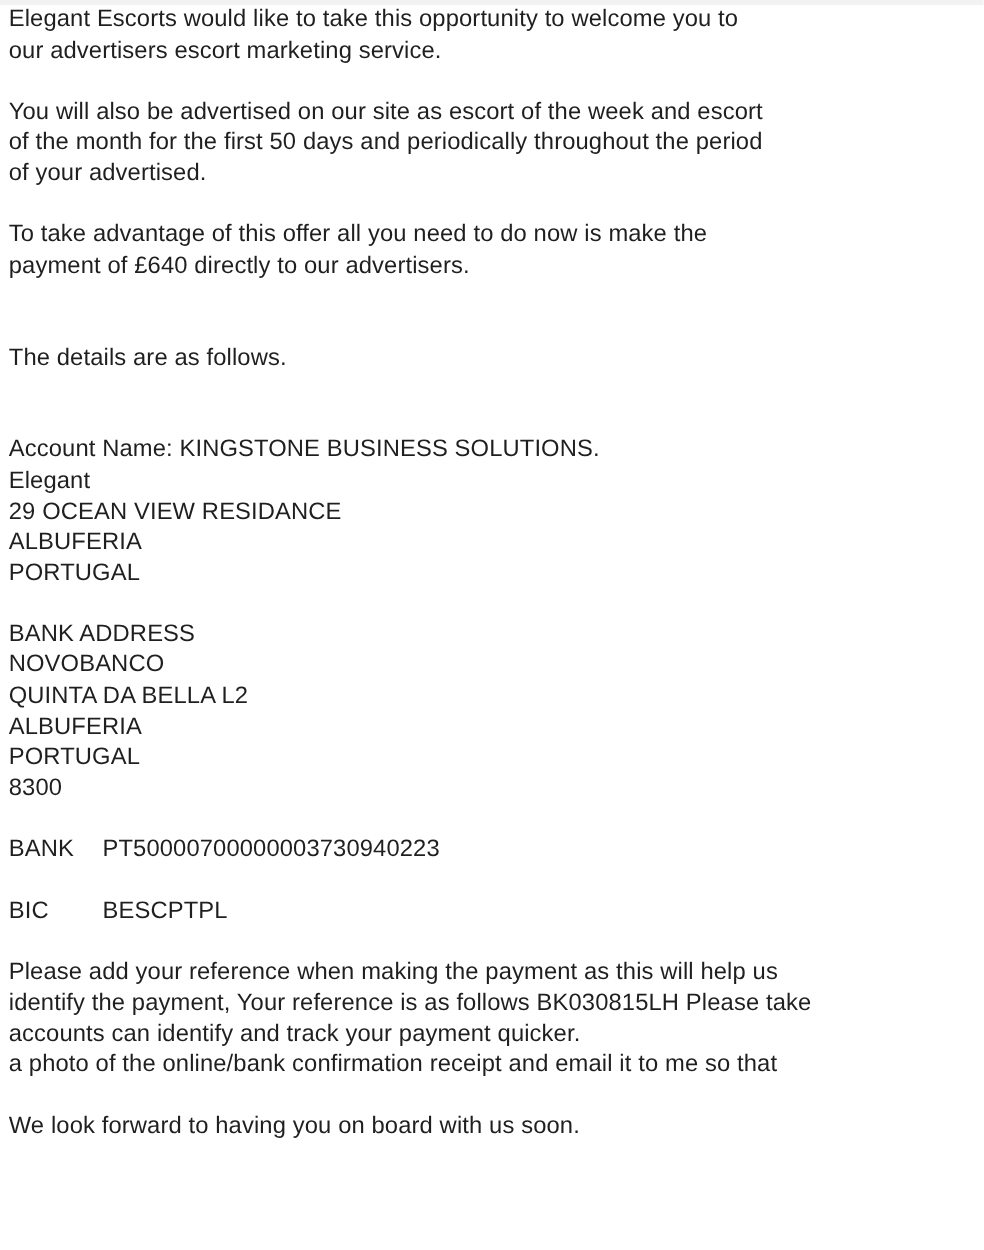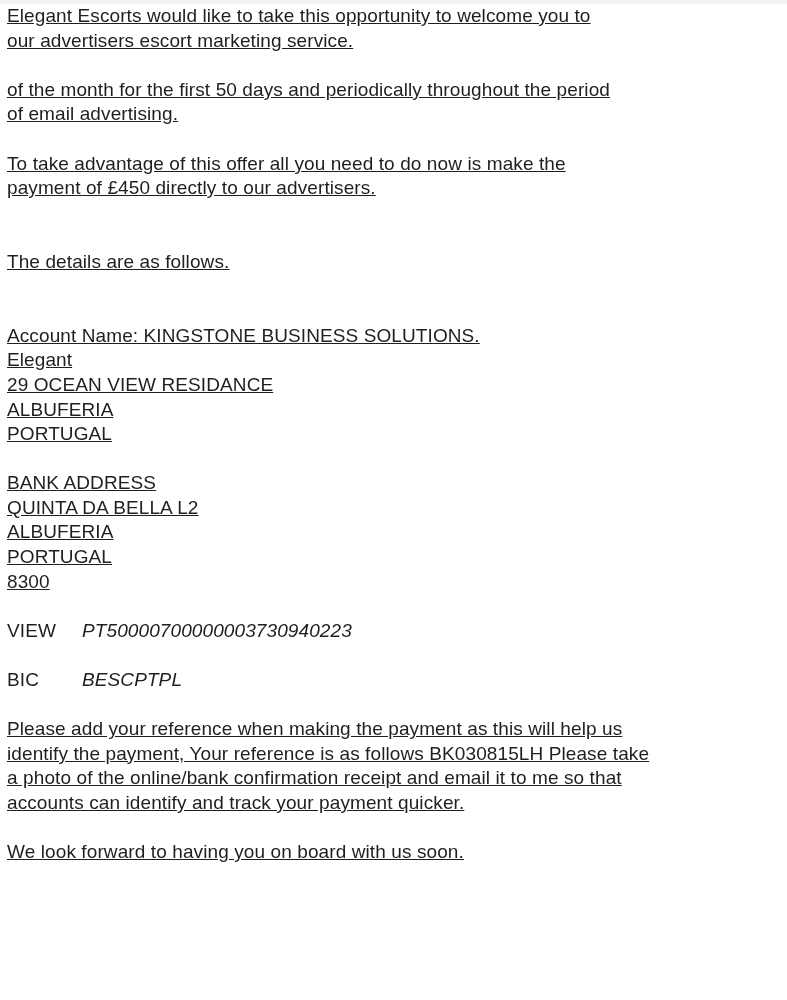--- a/index.html
+++ b/index.html
@@ -21,67 +21,69 @@
   .letter {
     padding: 0 10px 20px 7px;
     font-size: 19px;
     line-height: 24.6px;
     letter-spacing: 0.1px;
   }
   .para { margin: 0; }
   .para.gap-0 { margin-bottom: 0; }
   .para.gap-1 { margin-bottom: 24.6px; }  
   .para.gap-2 { margin-bottom: 49.2px; }  
-  .line { white-space: pre; text-decoration: underline; }
+  .line { white-space: pre; }
   .kv-label {
     display: inline-block;
     width: 75px;
   }
-  .kv-value { white-space: pre; font-style: italic; }
+  .kv-value { white-space: pre; }
 </style>
 </head>
 <body>
 
 <div class="top-strip"></div>
 <main class="letter">
     <div class="para gap-1">
       <div class="line">Elegant Escorts would like to take this opportunity to welcome you to</div>
       <div class="line">our advertisers escort marketing service.</div>
     </div>
     <div class="para gap-1">
     </div>
     <div class="para gap-1">
+      <div class="line">You will also be advertised on our site as escort of the week and escort</div>
       <div class="line">of the month for the first 50 days and periodically throughout the period</div>
-      <div class="line">of email advertising.</div>
+      <div class="line">of your advertised.</div>
     </div>
     <div class="para gap-2">
       <div class="line">To take advantage of this offer all you need to do now is make the</div>
-      <div class="line">payment of £450 directly to our advertisers.</div>
+      <div class="line">payment of £640 directly to our advertisers.</div>
     </div>
     <div class="para gap-2">
       <div class="line">The details are as follows.</div>
     </div>
     <div class="para gap-1">
       <div class="line">Account Name: KINGSTONE BUSINESS SOLUTIONS.</div>
       <div class="line">Elegant</div>
       <div class="line">29 OCEAN VIEW RESIDANCE</div>
       <div class="line">ALBUFERIA</div>
       <div class="line">PORTUGAL</div>
     </div>
     <div class="para gap-1">
       <div class="line">BANK ADDRESS</div>
+      <div class="line">NOVOBANCO</div>
       <div class="line">QUINTA DA BELLA L2</div>
       <div class="line">ALBUFERIA</div>
       <div class="line">PORTUGAL</div>
       <div class="line">8300</div>
     </div>
-    <div class="para gap-1"><span class="kv-label">VIEW</span><span class="kv-value">PT50000700000003730940223</span></div>
+    <div class="para gap-1"><span class="kv-label">BANK</span><span class="kv-value">PT50000700000003730940223</span></div>
     <div class="para gap-1"><span class="kv-label">BIC</span><span class="kv-value">BESCPTPL</span></div>
     <div class="para gap-1">
       <div class="line">Please add your reference when making the payment as this will help us</div>
       <div class="line">identify the payment, Your reference is as follows BK030815LH Please take</div>
+      <div class="line">accounts can identify and track your payment quicker.</div>
       <div class="line">a photo of the online/bank confirmation receipt and email it to me so that</div>
-      <div class="line">accounts can identify and track your payment quicker.</div>
     </div>
     <div class="para gap-0">
       <div class="line">We look forward to having you on board with us soon.</div>
     </div>
   </main>
 
 </body></html>

